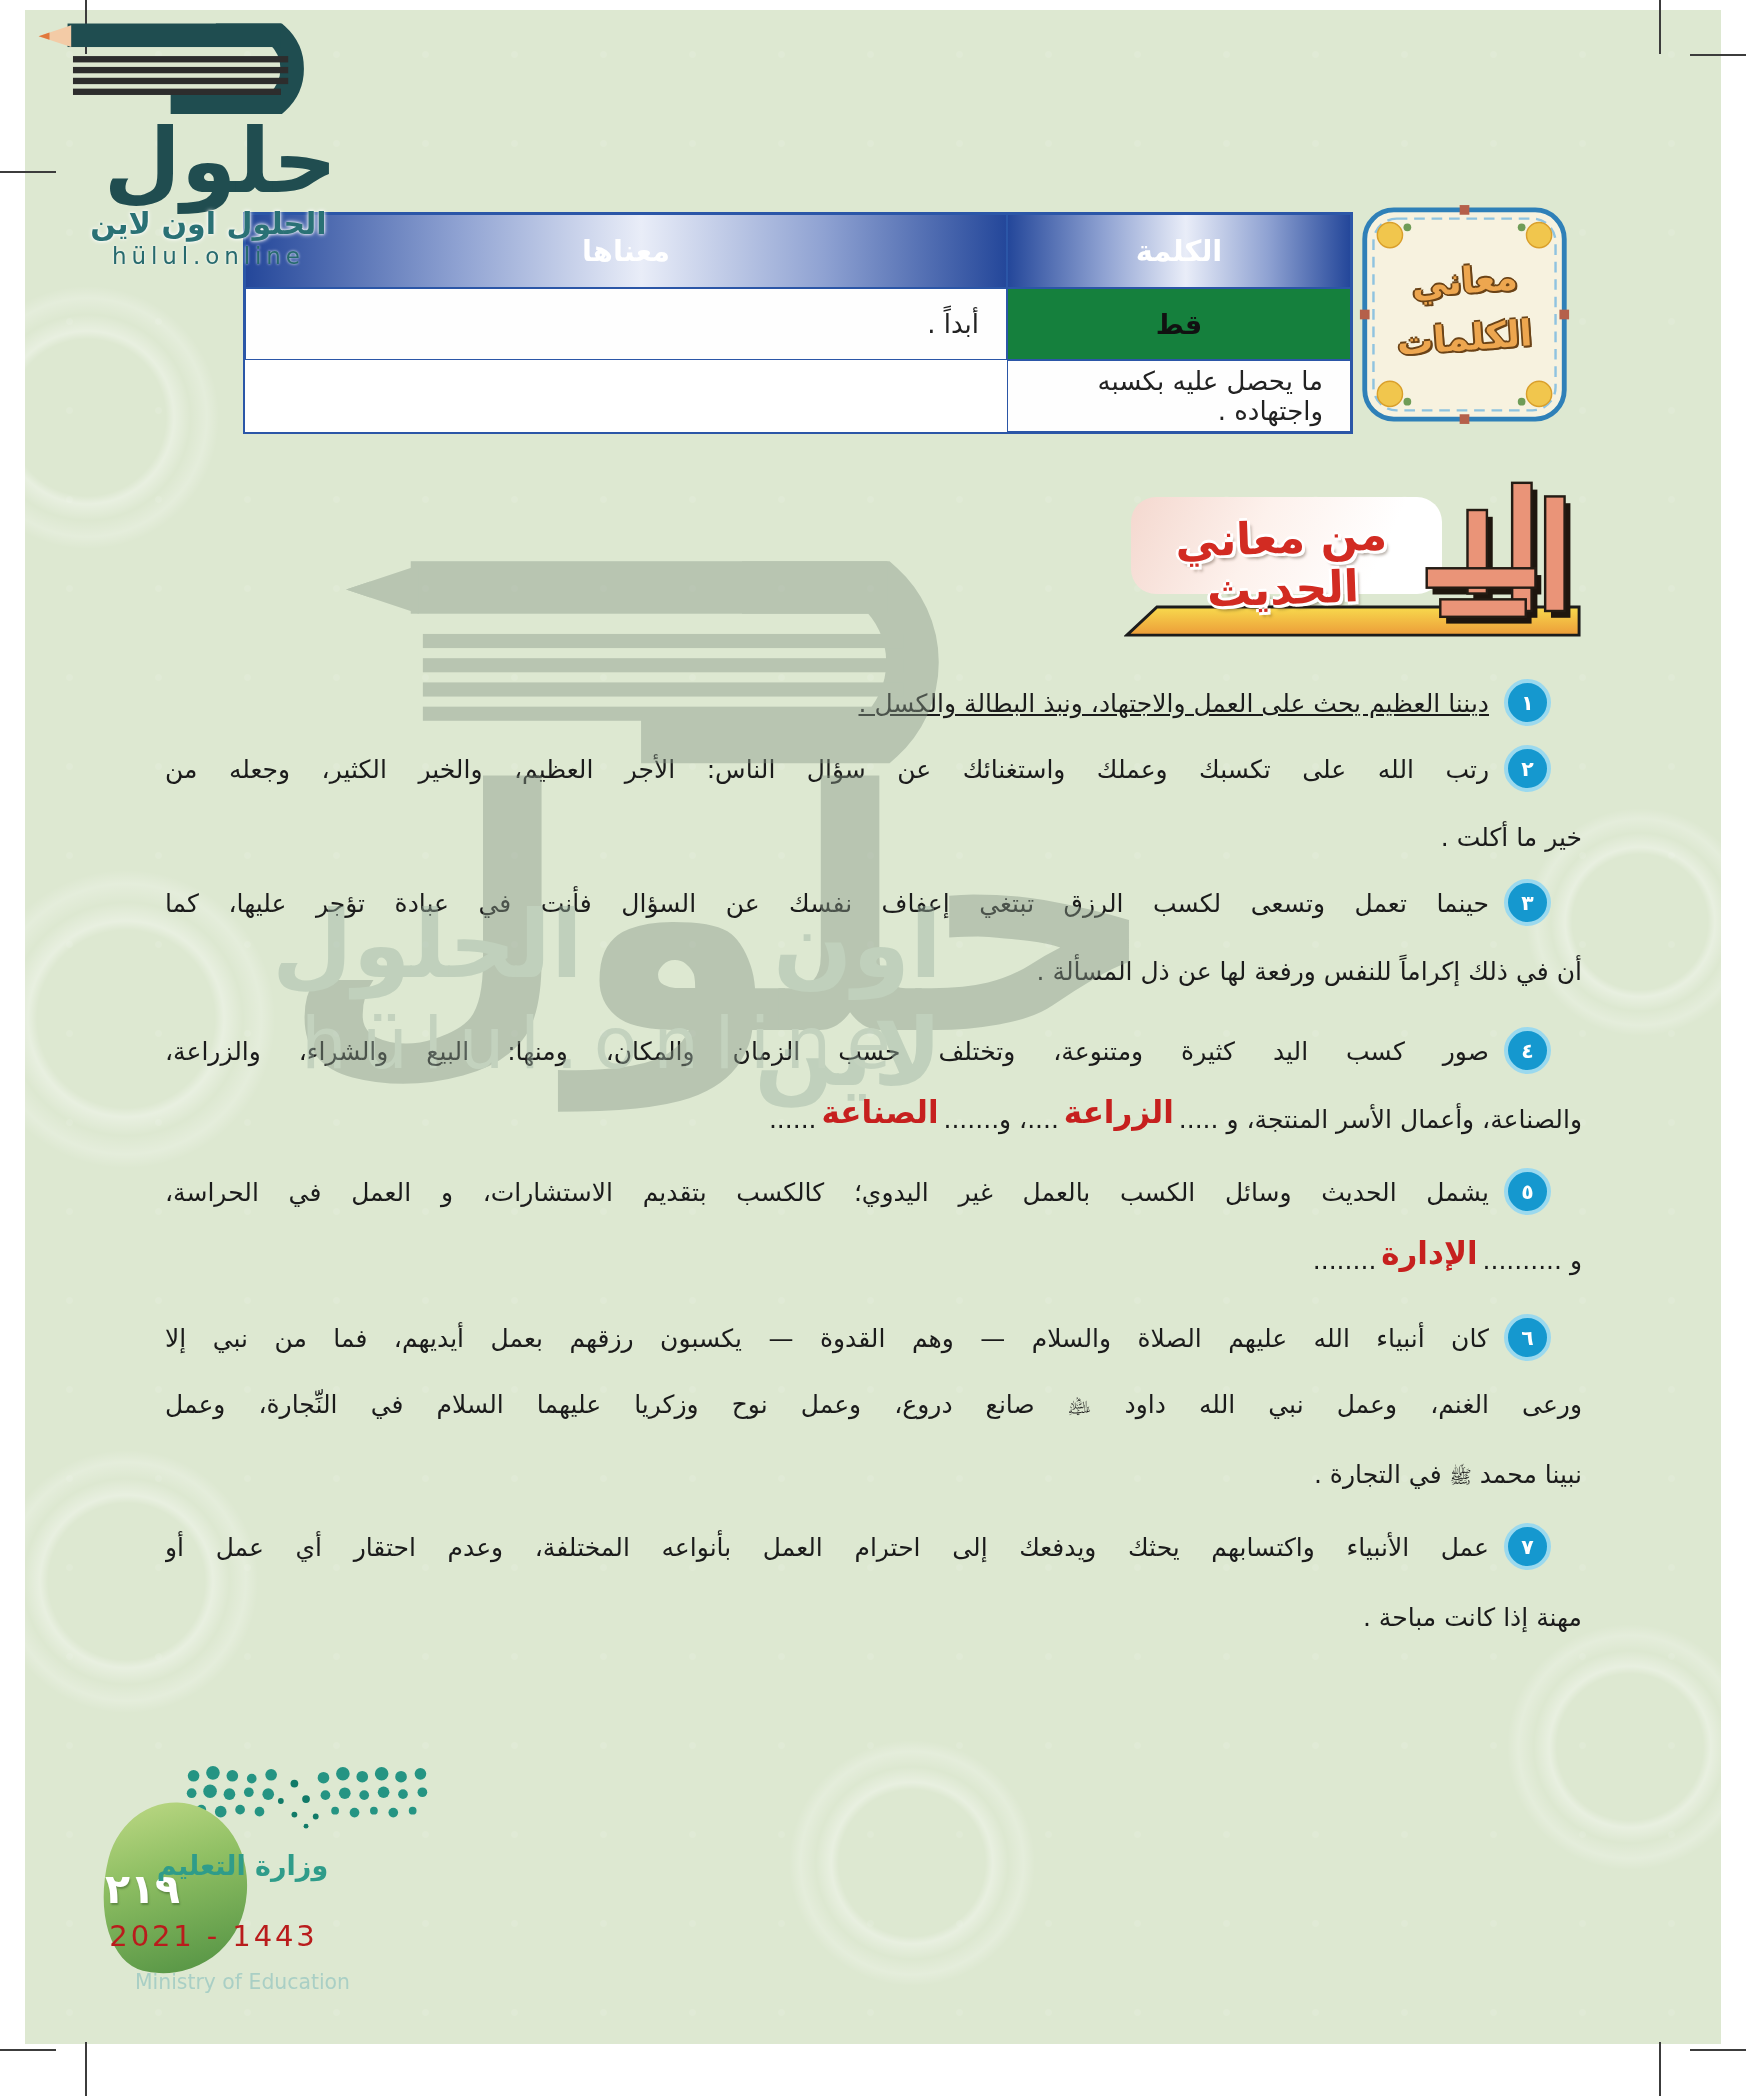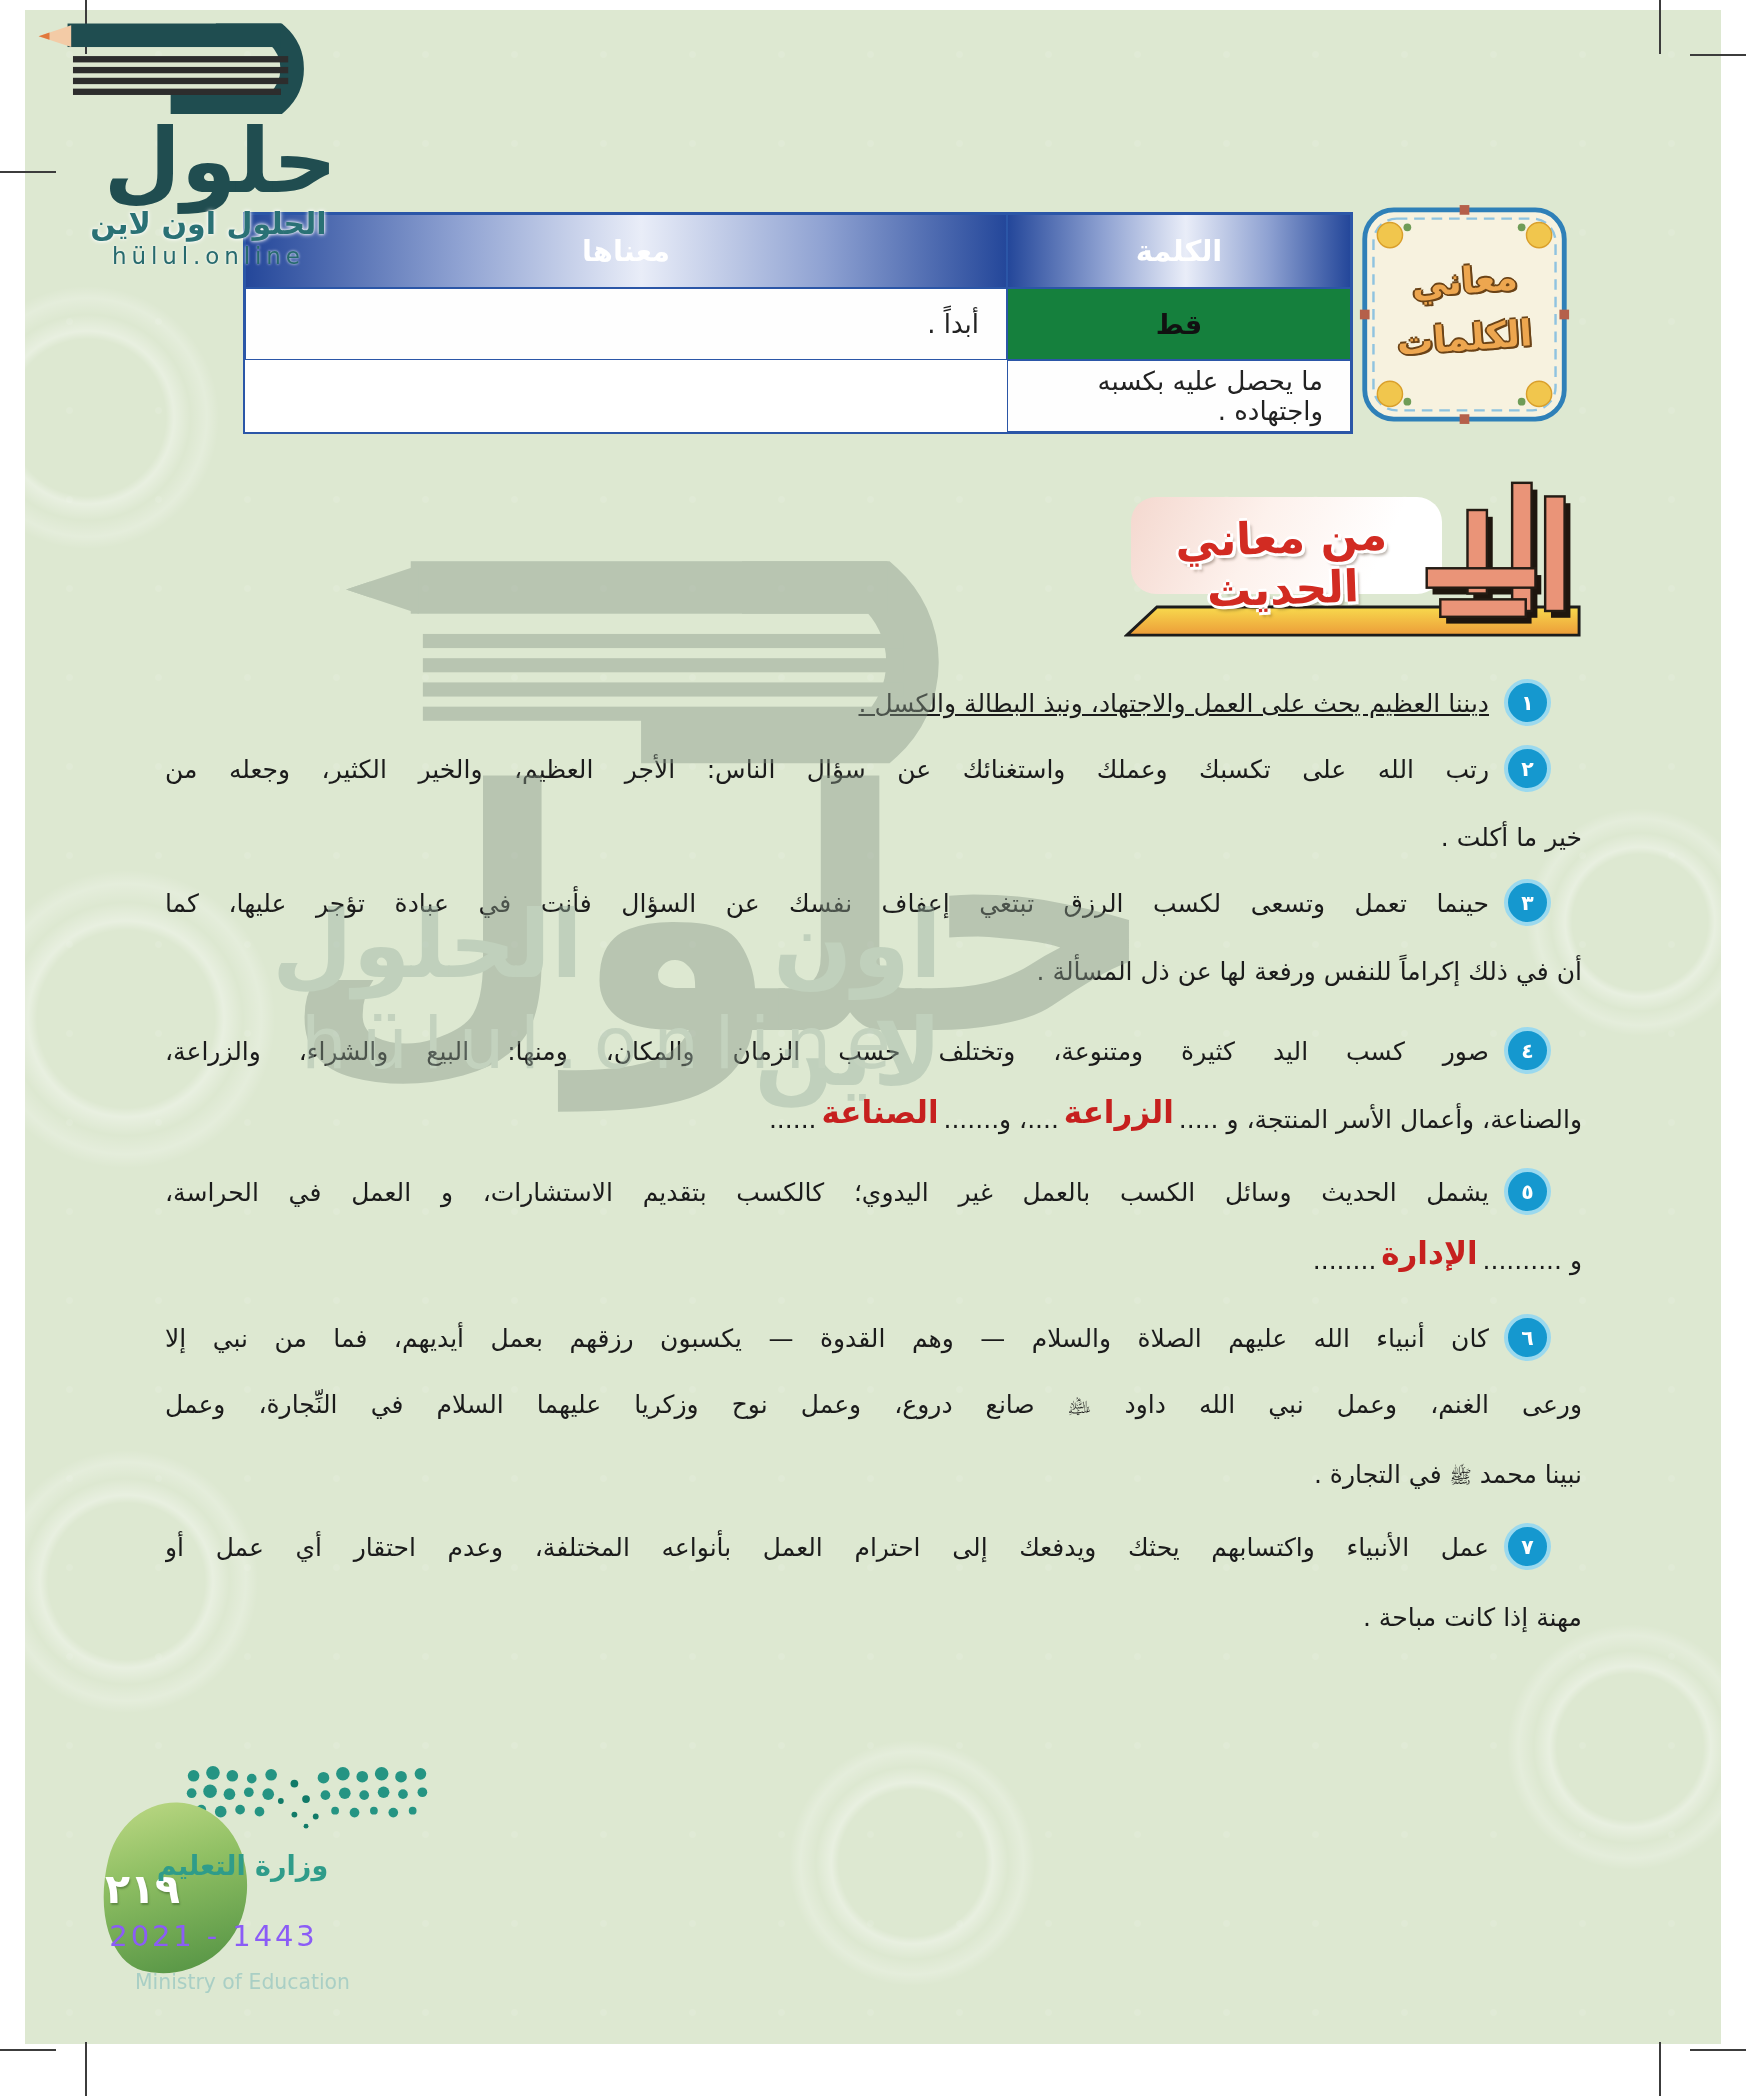--- a/index.html
+++ b/index.html
@@ -77,21 +77,21 @@
   .page-badge{position:absolute;left:103px;top:1803px;width:144px;height:173px;
        background:linear-gradient(150deg,#bcd884 5%,#8fbf63 40%,#5c9948 85%);
        border-radius:46% 54% 58% 42% / 42% 52% 48% 58%;transform:rotate(14deg);}
   .page-num{position:absolute;left:105px;top:1865px;width:116px;text-align:left;font-size:41px;
        font-weight:bold;color:#fff;z-index:5;text-shadow:1px 1.9px 1.9px rgba(40,70,30,.4);}
   .moe-ar{position:absolute;left:89px;top:1850px;width:307px;text-align:center;font-size:27px;
        font-weight:bold;color:#2f9c8a;z-index:6;}
   .moe-en{position:absolute;left:89px;top:1970px;width:307px;text-align:center;font-size:20.4px;
        color:#a9cfc5;z-index:6;}
   .moe-ed{position:absolute;left:68px;top:1919px;width:291px;text-align:center;font-size:29px;
-       color:#8b5cf6;z-index:6;letter-spacing:2.9px;}
+       color:#b91c1c;z-index:6;letter-spacing:2.9px;}
 </style>
 </head>
 <body>
 
 <div class="canvas">
   <div class="page"></div>
   <div class="pattern"></div>
   <div class="orn" style="left:-58px;top:272px;width:291px;height:291px;"></div>
   <div class="orn" style="left:-39px;top:854px;width:330px;height:330px;"></div>
   <div class="orn" style="left:-19.4px;top:1436px;width:291px;height:291px;"></div>

